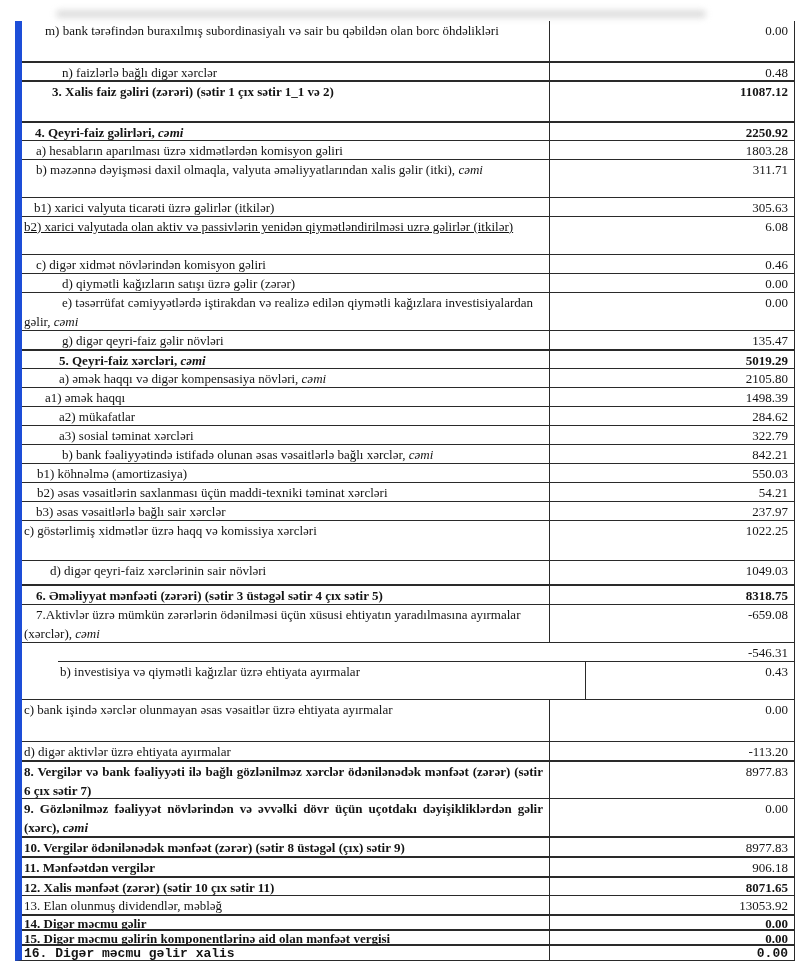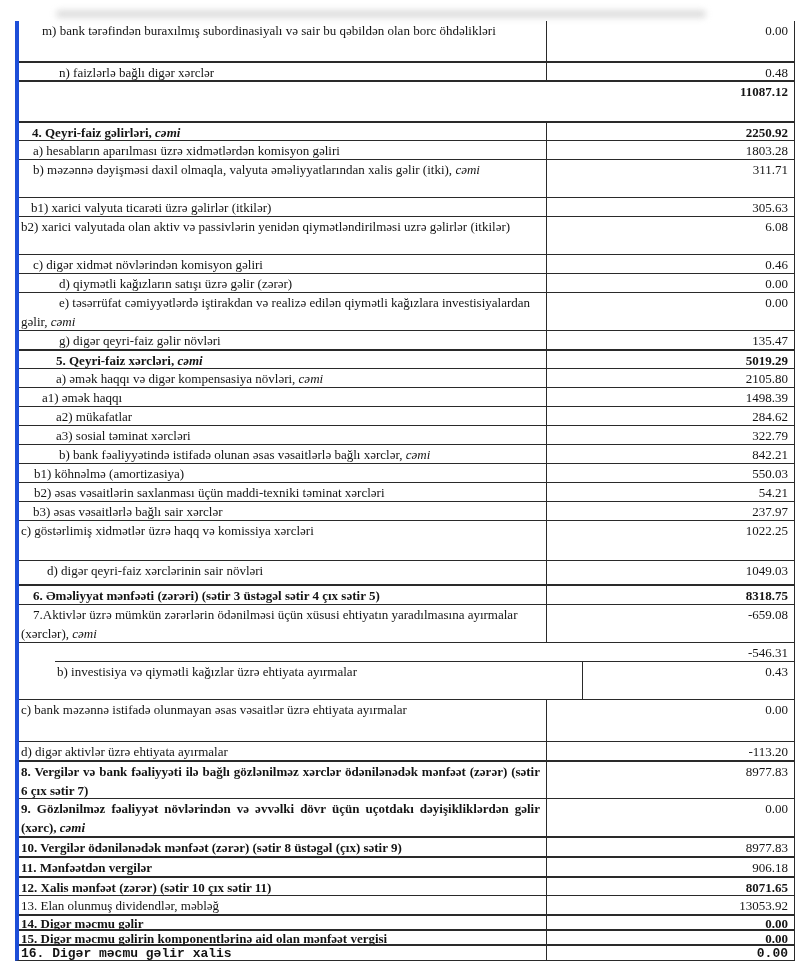--- a/index.html
+++ b/index.html
@@ -8,21 +8,21 @@
     background:#ffffff;color:#141414;
     font-family:"Liberation Serif", serif;
   }
   .scan-artifact{
     position:absolute;left:56px;top:10px;width:650px;height:8px;
     background:#bcbcbc;border-radius:4px;filter:blur(3px);opacity:.5;
   }
   .fin-table{
     position:absolute;left:15px;top:21px;width:780px;
     box-sizing:border-box;
-    border-left:4px solid #1d4ed8;
+    border-left:7px solid #1d4ed8;
     border-right:1px solid #2a2a2a;
     border-bottom:1px solid #2a2a2a;
   }
   .row{display:flex;box-sizing:border-box;border-top:1px solid #2a2a2a;overflow:hidden;}
   .row.first{border-top:none;}
   .row.thick{border-top-width:2px;}
   .c1{
     box-sizing:border-box;width:528px;flex:0 0 528px;
     border-right:1px solid #2a2a2a;
     padding:1px 6px 0 2px;
@@ -47,40 +47,41 @@
 <div class="fin-table">
     <div class="row first" style="height: 40px;">
       <div class="c1" style="text-indent: 21px;"><span>m) bank tərəfindən buraxılmış subordinasiyalı və sair bu qəbildən olan borc öhdəlikləri</span></div>
       <div class="c2"><span>0.00</span></div>
     </div>
     <div class="row thick" style="height: 19px;">
       <div class="c1" style="text-indent: 38px;"><span>n) faizlərlə bağlı digər xərclər</span></div>
       <div class="c2"><span>0.48</span></div>
     </div>
     <div class="row bold vbold thick" style="height: 41px;">
+      <div class="c1" style="text-indent: 28px;"><span>3. Xalis faiz gəliri (zərəri) (sətir 1 çıx sətir 1_1 və 2)</span></div>
       <div class="c2"><span>11087.12</span></div>
     </div>
     <div class="row bold vbold thick" style="height: 19px;">
       <div class="c1" style="text-indent: 11px;"><span>4. Qeyri-faiz gəlirləri,</span> <i>cəmi</i></div>
       <div class="c2"><span>2250.92</span></div>
     </div>
     <div class="row" style="height: 19px;">
       <div class="c1" style="text-indent: 12px;"><span>a) hesabların aparılması üzrə xidmətlərdən komisyon gəliri</span></div>
       <div class="c2"><span>1803.28</span></div>
     </div>
     <div class="row" style="height: 38px;">
       <div class="c1" style="text-indent: 12px;"><span>b) məzənnə dəyişməsi daxil olmaqla, valyuta əməliyyatlarından xalis gəlir (itki),</span> <i>cəmi</i></div>
       <div class="c2"><span>311.71</span></div>
     </div>
     <div class="row" style="height: 19px;">
       <div class="c1" style="text-indent: 10px;"><span>b1) xarici valyuta ticarəti üzrə gəlirlər (itkilər)</span></div>
       <div class="c2"><span>305.63</span></div>
     </div>
     <div class="row" style="height: 38px;">
-      <div class="c1" style="text-indent: 0px;"><span>b2) xarici valyutada olan aktiv və passivlərin yenidən qiymətləndirilməsi uzrə gəlirlər (itkilər)</span></div>
+      <div class="c1" style="text-indent: 0px; text-decoration: underline;"><span>b2) xarici valyutada olan aktiv və passivlərin yenidən qiymətləndirilməsi uzrə gəlirlər (itkilər)</span></div>
       <div class="c2"><span>6.08</span></div>
     </div>
     <div class="row" style="height: 19px;">
       <div class="c1" style="text-indent: 12px;"><span>c) digər xidmət növlərindən komisyon gəliri</span></div>
       <div class="c2"><span>0.46</span></div>
     </div>
     <div class="row" style="height: 19px;">
       <div class="c1" style="text-indent: 38px;"><span>d) qiymətli kağızların satışı üzrə gəlir (zərər)</span></div>
       <div class="c2"><span>0.00</span></div>
     </div>
@@ -145,21 +146,21 @@
       <div class="c2"><span>-659.08</span></div>
     </div>
     <div class="row" style="height: 19px;">
       <div class="c2"><span>-546.31</span></div>
     </div>
     <div class="row" style="height: 38px; margin-left: 36px;">
       <div class="c1" style="text-indent: 0px;"><span>b) investisiya və qiymətli kağızlar üzrə ehtiyata ayırmalar</span></div>
       <div class="c2"><span>0.43</span></div>
     </div>
     <div class="row" style="height: 42px;">
-      <div class="c1" style="text-indent: 0px;"><span>c) bank məzənnə istifadə olunmayan əsas vəsaitlər üzrə ehtiyata ayırmalar</span></div>
+      <div class="c1" style="text-indent: 0px;"><span>c) bank işində xərclər olunmayan əsas vəsaitlər üzrə ehtiyata ayırmalar</span></div>
       <div class="c2"><span>0.00</span></div>
     </div>
     <div class="row" style="height: 19px;">
       <div class="c1" style="text-indent: 0px;"><span>d) digər aktivlər üzrə ehtiyata ayırmalar</span></div>
       <div class="c2"><span>-113.20</span></div>
     </div>
     <div class="row bold thick" style="height: 38px;">
       <div class="c1 justify" style="text-indent: 0px;"><span>8. Vergilər və bank fəaliyyəti ilə bağlı gözlənilməz xərclər ödənilənədək mənfəət (zərər) (sətir 6 çıx sətir 7)</span></div>
       <div class="c2"><span>8977.83</span></div>
     </div>

